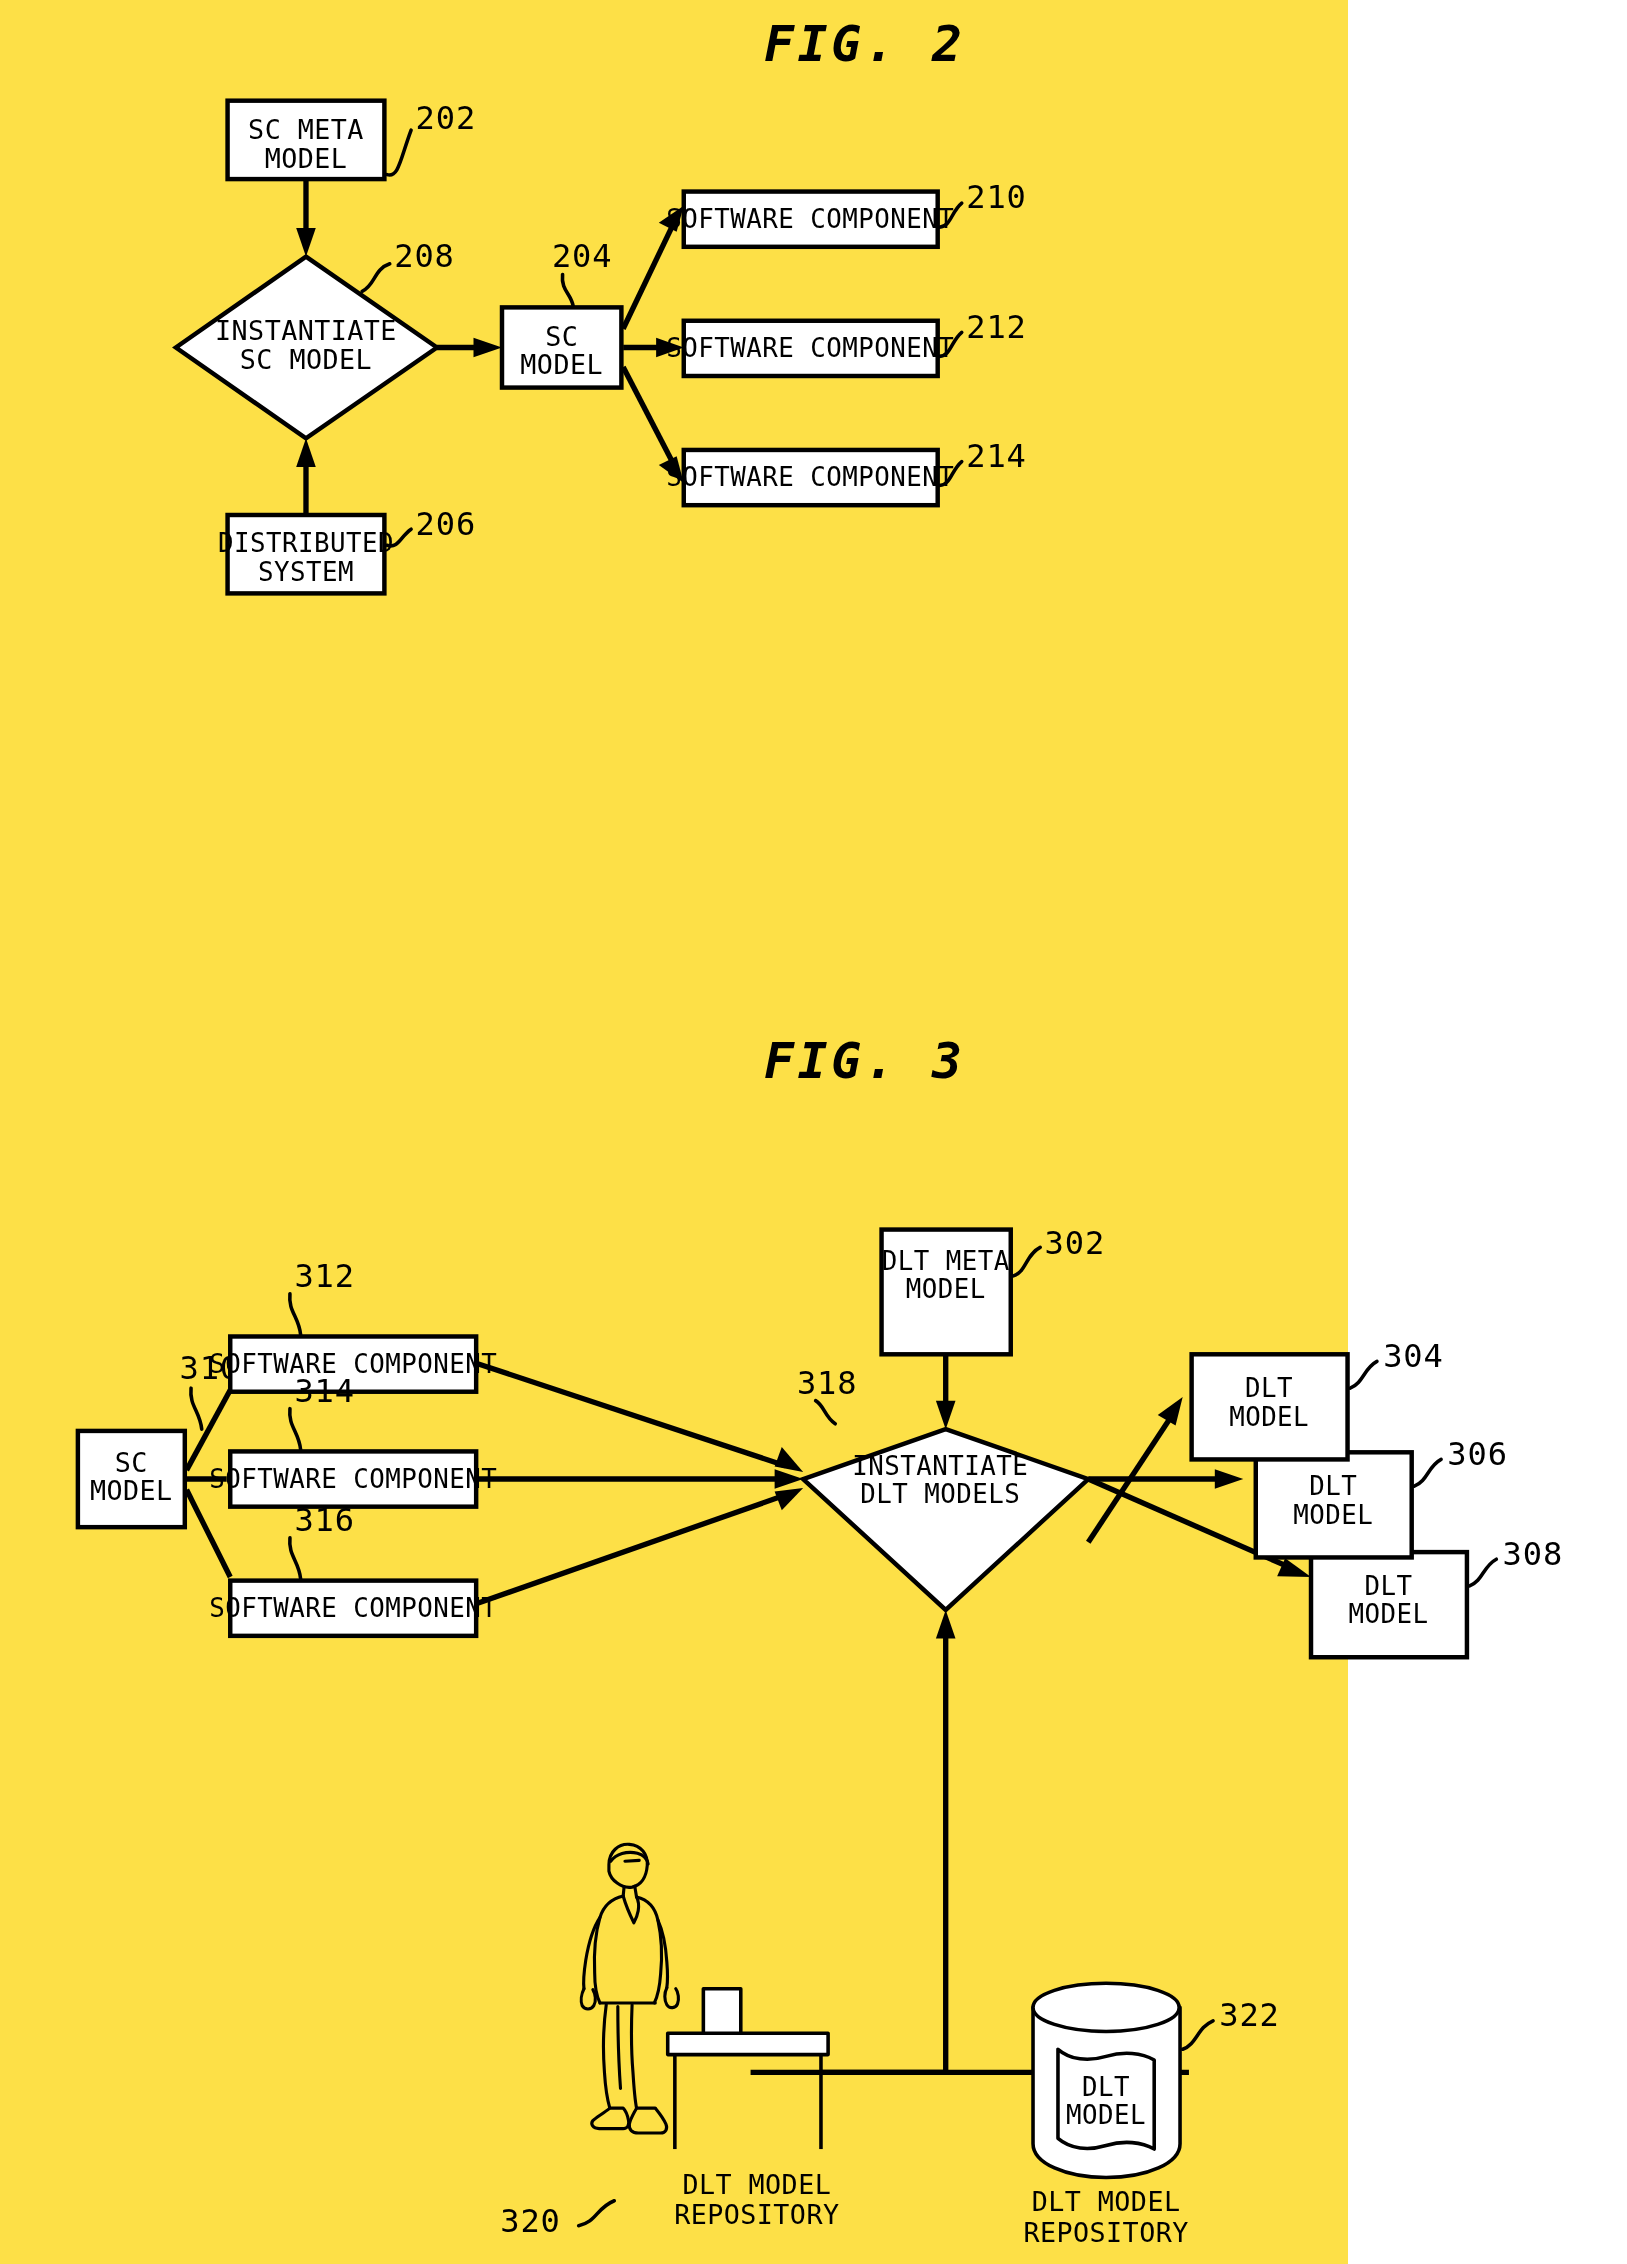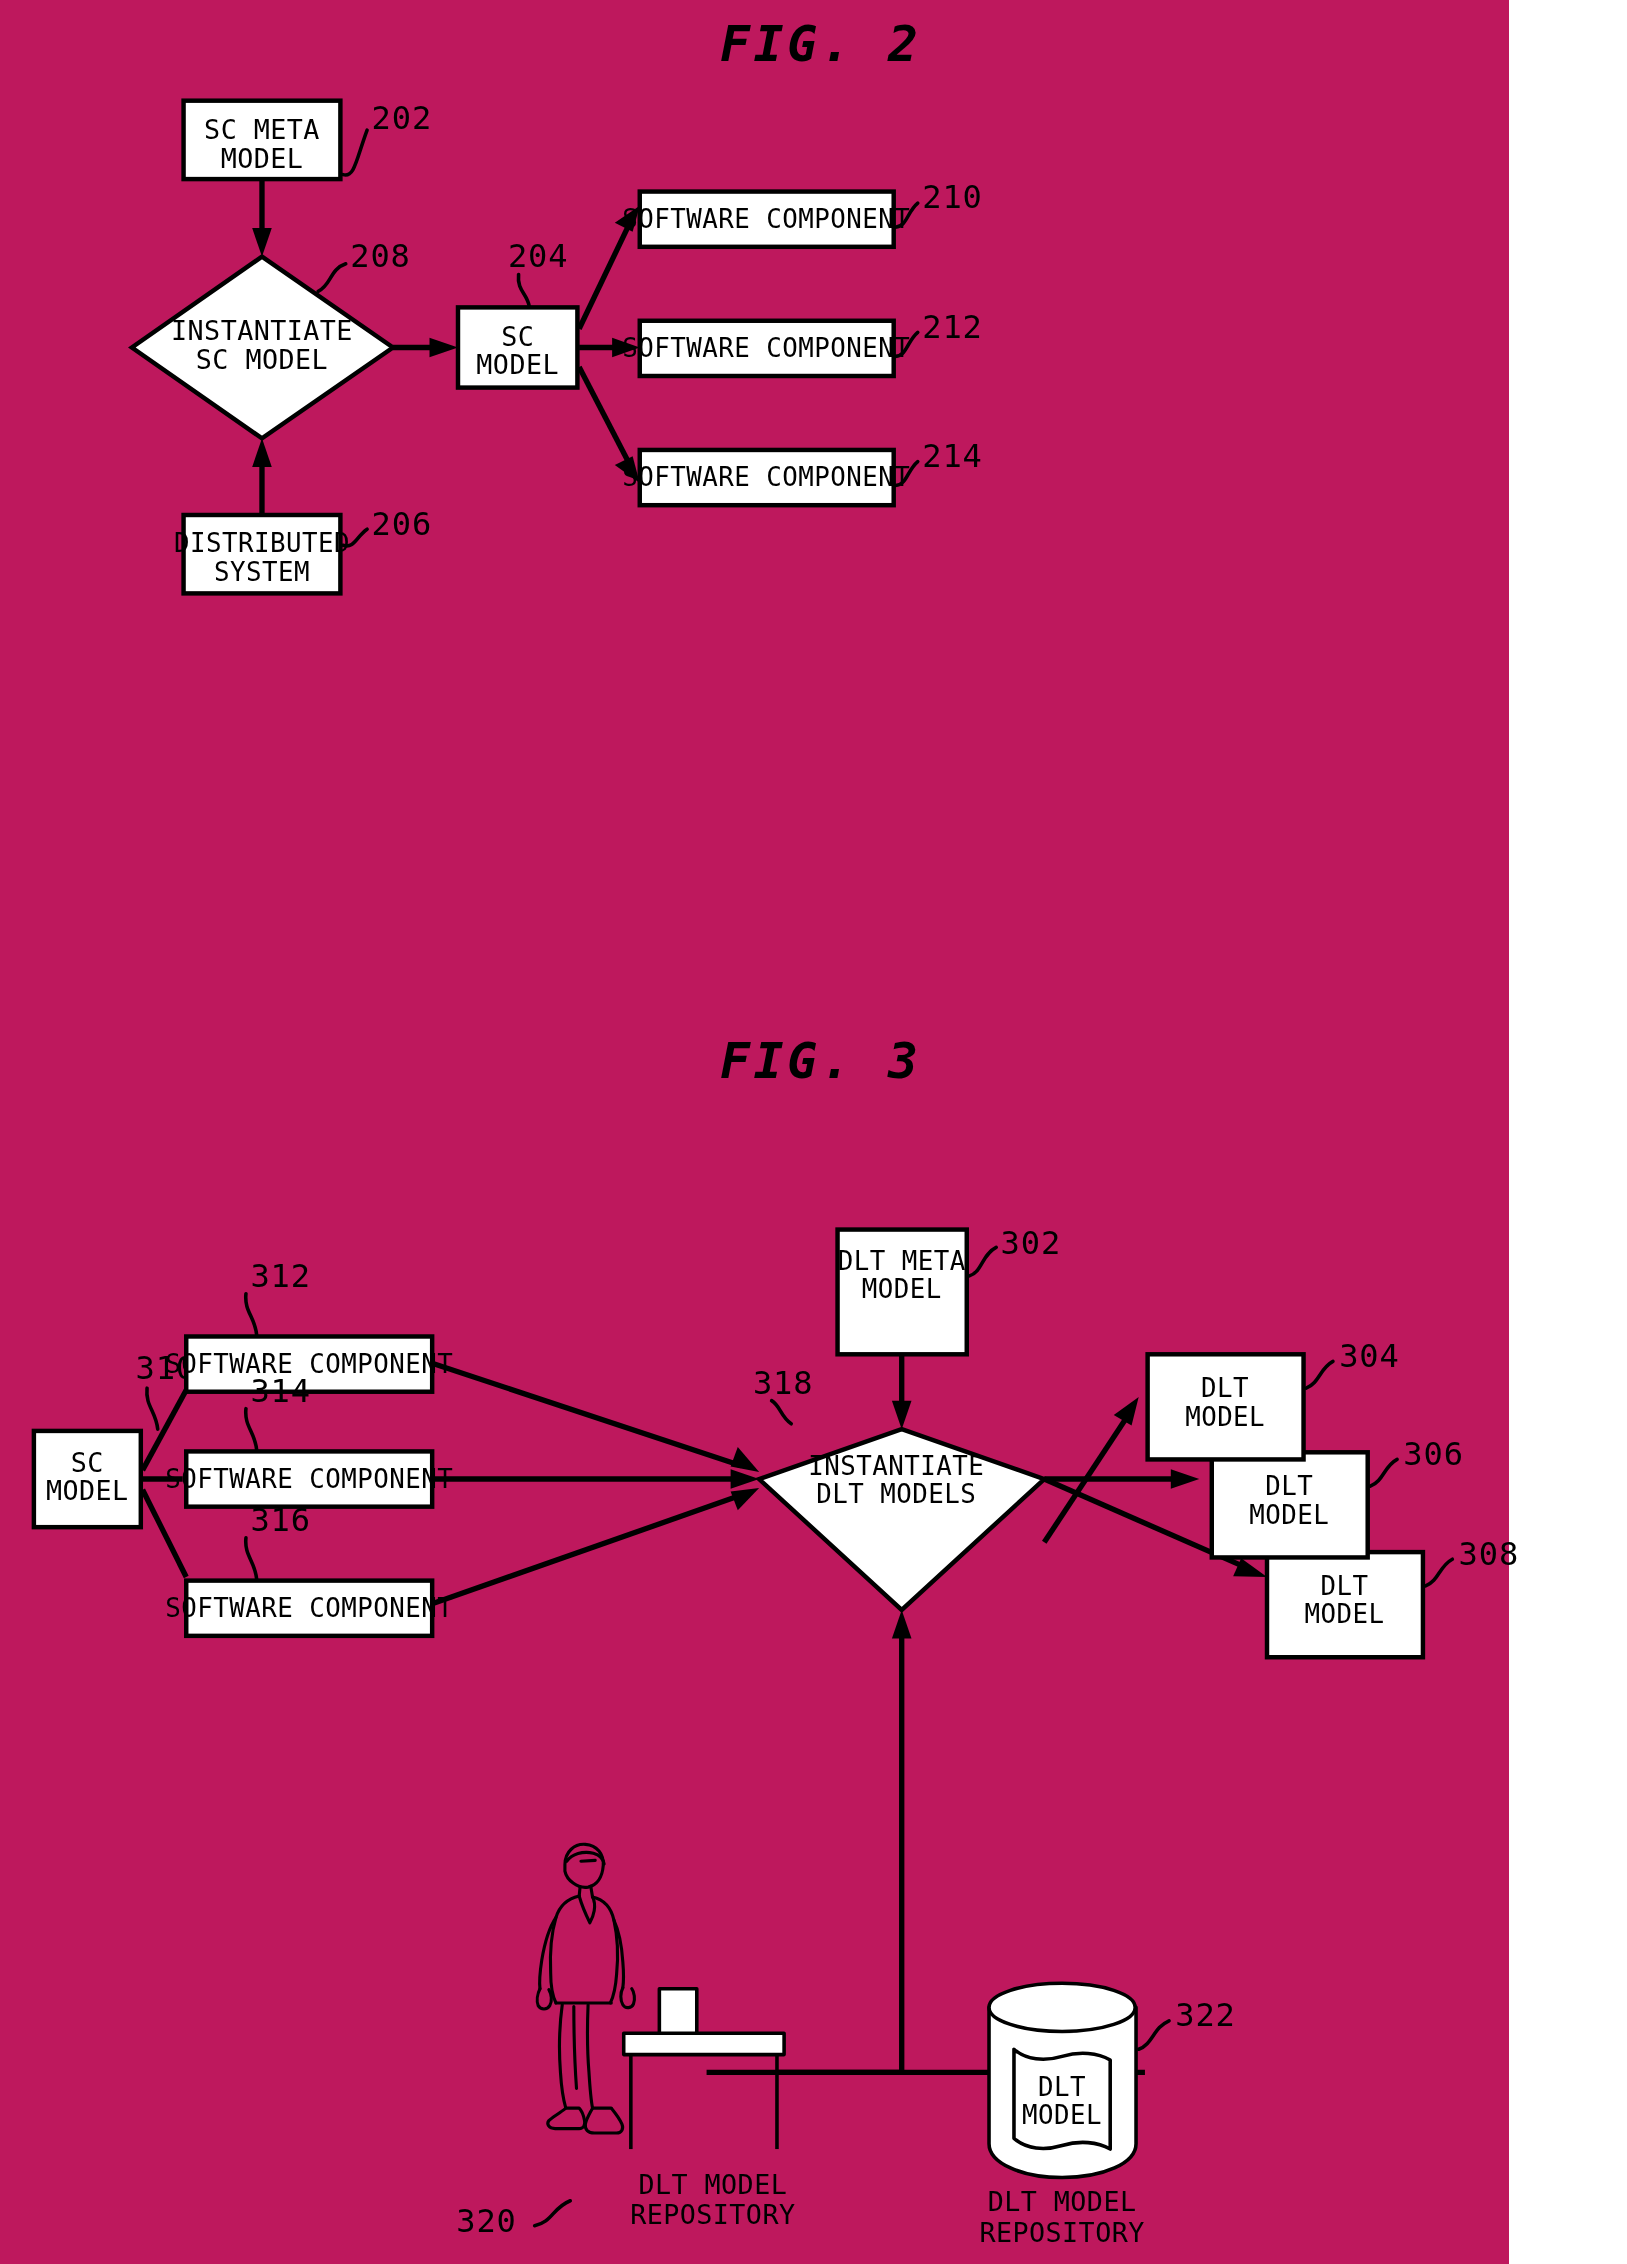--- a/index.html
+++ b/index.html
@@ -8,23 +8,24 @@
     background: #ffffff;
   }
   body {
     width: 1627px;
     height: 2264px;
     font-family: "Liberation Sans", sans-serif;
     overflow: hidden;
   }
   #figure-sheet {
     position: relative;
-    width: 1509px;
+    width: 1304px;
     height: 2264px;
-    background: #be185d;
+    background: #fde047;
+    padding-left: 44px;
   }
   svg.sheet {
     display: block;
     width: 1627px;
     height: 2264px;
   }
   .fig-title {
     font-family: "DejaVu Sans Mono", monospace;
     font-style: italic;
     font-weight: bold;

